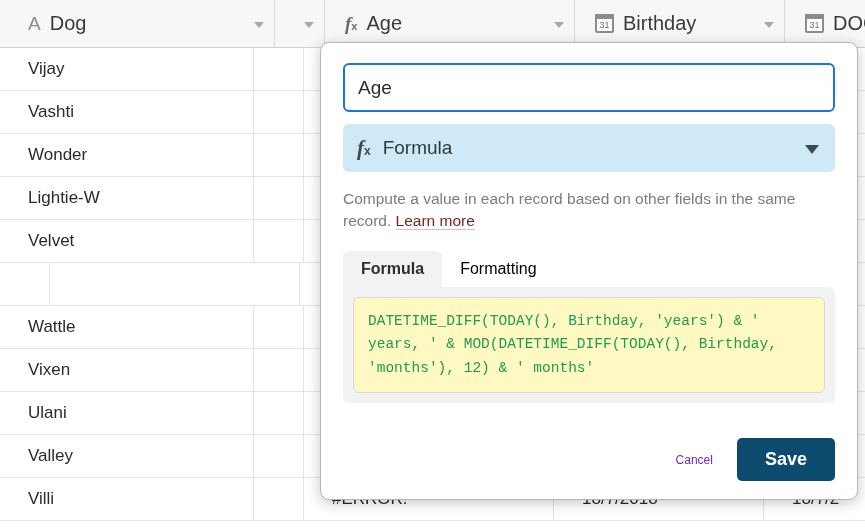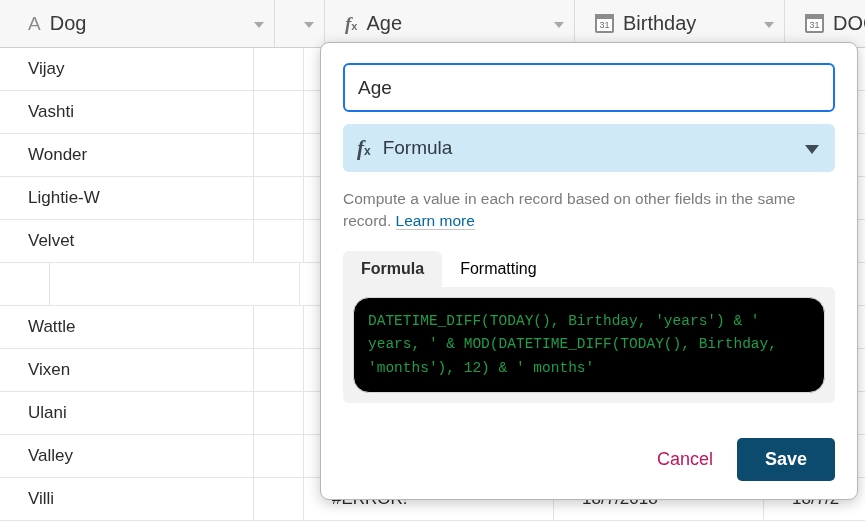--- a/index.html
+++ b/index.html
@@ -202,21 +202,21 @@
   }
 
   .desc {
     margin-top: 16px;
     font-size: 15.5px;
     line-height: 1.45;
     color: #7c7c7c;
     max-width: 470px;
   }
   .desc .learn {
-    color: #0369a1;
+    color: #7f1d1d;
     border-bottom: 1px solid #c6c6c6;
     cursor: pointer;
   }
 
   .tabs {
     margin-top: 18px;
     display: flex;
     align-items: flex-end;
     border-bottom: 0;
     position: relative;
@@ -233,45 +233,45 @@
     color: #2e2e2e;
     font-weight: bold;
   }
 
   .formula-wrap {
     background: #f2f2f2;
     padding: 10px;
     border-radius: 0 6px 6px 6px;
   }
   .formula-box {
-    background: #000000;
+    background: #fef9c3;
     border: 1px solid #d8d8d8;
-    border-radius: 16px;
+    border-radius: 6px;
     padding: 12px 14px;
     min-height: 92px;
     font-family: "Liberation Mono", monospace;
     font-size: 14.5px;
     line-height: 1.62;
     color: #1f9d4a;
     white-space: pre-wrap;
     word-break: break-word;
     overflow: hidden;
   }
 
   .actions {
     position: absolute;
     right: 22px;
     bottom: 18px;
     display: flex;
     align-items: center;
     gap: 8px;
   }
   .btn-cancel {
-    font-size: 18px;
-    color: #be185d;
+    font-size: 12px;
+    color: #6d28d9;
     background: none;
     border: none;
     padding: 9px 16px;
     cursor: pointer;
     font-family: "Liberation Sans", sans-serif;
   }
   .btn-save {
     font-size: 18px;
     font-weight: bold;
     color: #ffffff;

